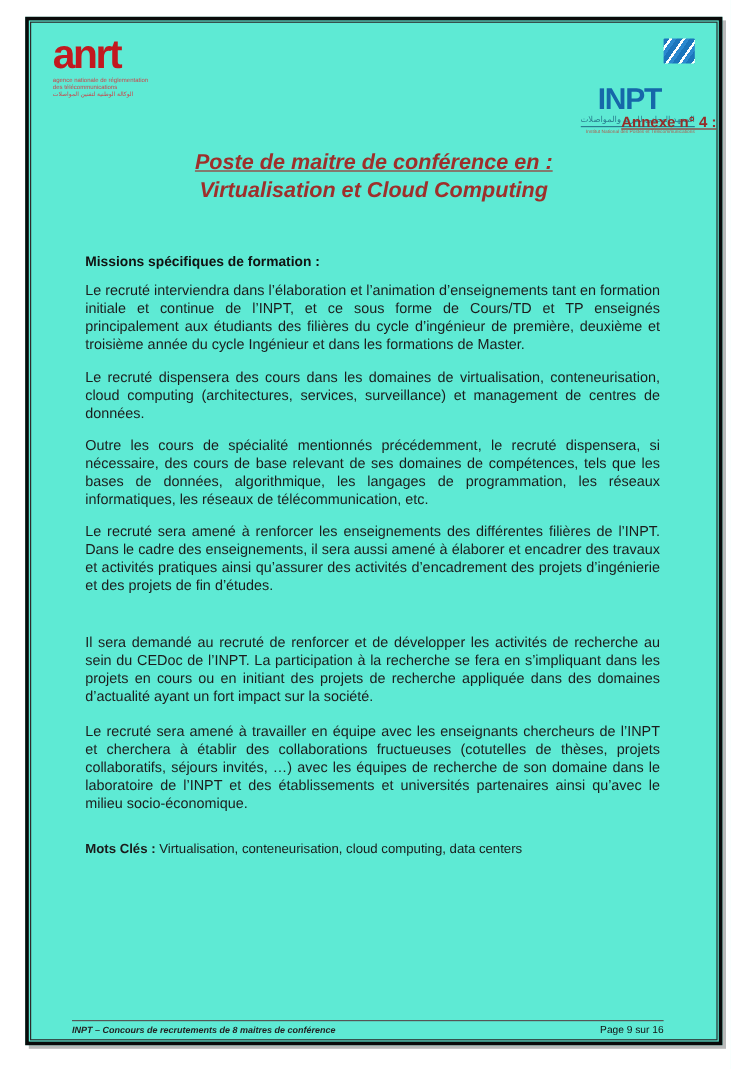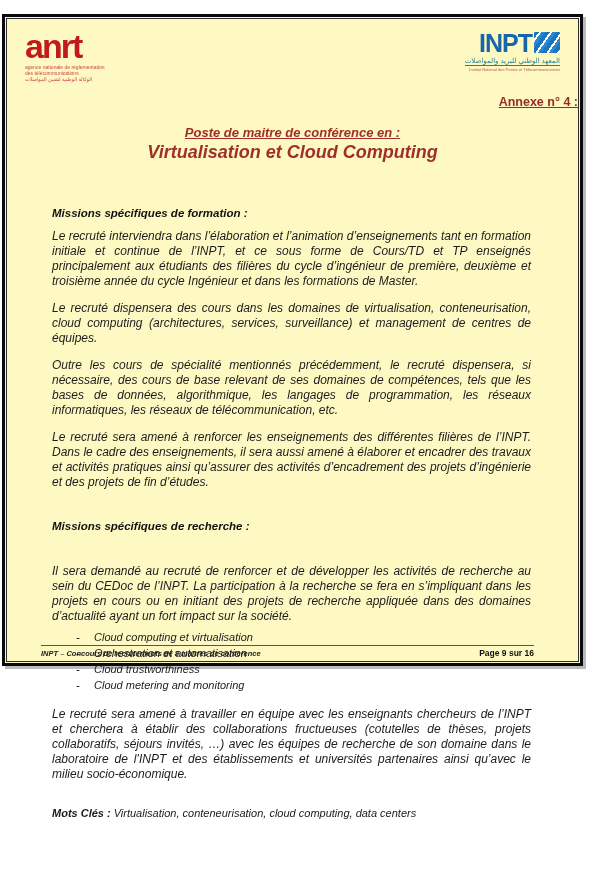--- a/index.html
+++ b/index.html
@@ -6,24 +6,24 @@
   html, body { background: #ffffff; }
   body {
     width: 609px; height: 891px;
     font-family: "Liberation Sans", sans-serif;
     color: #1a1a1a;
     position: relative;
     overflow: hidden;
   }
   .frame {
     position: absolute;
-    left: 2px; top: 14px;
-    width: 581px; height: 652px;
+    left: 21px; top: 14px;
+    width: 581px; height: 857px;
     border: 3px solid #0a0a0a;
-    background: #fef9c3;
+    background: #5eead4;
     box-shadow: 3px 3px 0 rgba(130,130,130,0.55);
   }
   .inner {
     position: absolute; inset: 1px;
     border: 1px solid #2b2b2b;
     padding: 9px 0 0 0;
   }
   
   .header-row {
     display: flex; justify-content: space-between; align-items: flex-start;
@@ -35,46 +35,46 @@
     letter-spacing: -2px; color: #c2181f;
   }
   .anrt-tagline { margin-top: 3px; }
   .anrt-tagline div {
     font-size: 5px; line-height: 6px; color: #c9474c;
   }
   .inpt-logo { text-align: right; }
   .inpt-top { display: flex; align-items: flex-start; justify-content: flex-end; gap: 2px; }
   .inpt-word {
     font-size: 25px; line-height: 24px; font-weight: 800;
-    letter-spacing: -1px; color: #1667a9;
+    letter-spacing: -1px; color: #1667a9; margin-top: 40px;
   }
   .inpt-flag {
     width: 26px; height: 21px; margin-top: 1px;
     background: repeating-linear-gradient(125deg, #1b75bc 0 4px, #ffffff 4px 6px, #2a88cf 6px 9px);
     border-radius: 1px;
   }
   .inpt-arabic { font-size: 7px; line-height: 8px; color: #2a7f8f; margin-top: 2px; direction: rtl; }
   .inpt-sub { font-size: 4px; line-height: 5px; color: #b05a4a; border-top: 1px solid #2a7f8f; padding-top: 1px; }
   
   .annexe-title {
     text-align: right; margin-top: 9px;
     font-size: 12.5px; font-weight: bold;
     color: #962c28; text-decoration: underline;
   }
   .post-title { text-align: center; margin-top: 16px; color: #9e2f2b; }
   .post-title .line1 {
-    font-size: 13px; font-weight: bold; font-style: italic;
+    font-size: 18px; font-weight: bold; font-style: italic;
     text-decoration: underline;
   }
   .post-title .line2 {
     font-size: 18px; font-weight: bold; font-style: italic;
     margin-top: 2px;
   }
   
-  .content { padding: 0 47px 0 45px; font-style: italic; }
+  .content { padding: 0 47px 0 45px; }
   .section-heading {
     font-size: 11.5px; font-weight: bold; color: #111;
   }
   .h-formation { margin-top: 44px; }
   .h-recherche { margin-top: 30px; }
   p.body-par {
     font-size: 12px; line-height: 15px;
     text-align: justify; margin-top: 12px; color: #1c1c1c;
   }
   p.first-after-heading { margin-top: 10px; }
@@ -99,21 +99,21 @@
   .footer {
     position: absolute; left: 34px; right: 44px; bottom: 3px;
     border-top: 1px solid #555;
     padding-top: 2px;
     display: flex; justify-content: space-between; align-items: baseline;
   }
   .footer-left {
     font-size: 7.5px; font-weight: bold; font-style: italic; color: #222;
   }
   .footer-right {
-    font-size: 8.5px; font-weight: bold; color: #111;
+    font-size: 8.5px; font-weight: normal; color: #111;
   }
 </style>
 </head>
 <body>
 
 <div class="frame">
   <div class="inner">
 
     <div class="header-row">
       <div class="anrt-logo">
@@ -138,33 +138,26 @@
 
     <div class="post-title">
       <div class="line1">Poste de maitre de conférence en :</div>
       <div class="line2">Virtualisation et Cloud Computing</div>
     </div>
 
     <div class="content">
 
       <div class="section-heading h-formation">Missions spécifiques de formation :</div>
       <p class="body-par first-after-heading">Le recruté interviendra dans l’élaboration et l’animation d’enseignements tant en formation initiale et continue de l’INPT, et ce sous forme de Cours/TD et TP enseignés principalement aux étudiants des filières du cycle d’ingénieur de première, deuxième et troisième année du cycle Ingénieur et dans les formations de Master.</p>
-      <p class="body-par">Le recruté dispensera des cours dans les domaines de virtualisation, conteneurisation, cloud computing (architectures, services, surveillance) et management de centres de équipes.</p>
+      <p class="body-par">Le recruté dispensera des cours dans les domaines de virtualisation, conteneurisation, cloud computing (architectures, services, surveillance) et management de centres de données.</p>
       <p class="body-par">Outre les cours de spécialité mentionnés précédemment, le recruté dispensera, si nécessaire, des cours de base relevant de ses domaines de compétences, tels que les bases de données, algorithmique, les langages de programmation, les réseaux informatiques, les réseaux de télécommunication, etc.</p>
       <p class="body-par">Le recruté sera amené à renforcer les enseignements des différentes filières de l’INPT. Dans le cadre des enseignements, il sera aussi amené à élaborer et encadrer des travaux et activités pratiques ainsi qu’assurer des activités d’encadrement des projets d’ingénierie et des projets de fin d’études.</p>
 
-      <div class="section-heading h-recherche">Missions spécifiques de recherche :</div>
       <p class="body-par recherche-first">Il sera demandé au recruté de renforcer et de développer les activités de recherche au sein du CEDoc de l’INPT. La participation à la recherche se fera en s’impliquant dans les projets en cours ou en initiant des projets de recherche appliquée dans des domaines d’actualité ayant un fort impact sur la société.</p>
 
-      <ul class="axes">
-        <li>Cloud computing et virtualisation</li>
-        <li>Orchestration et automatisation</li>
-        <li>Cloud trustworthiness</li>
-        <li>Cloud metering and monitoring</li>
-      </ul>
 
       <p class="body-par outro">Le recruté sera amené à travailler en équipe avec les enseignants chercheurs de l’INPT et cherchera à établir des collaborations fructueuses (cotutelles de thèses, projets collaboratifs, séjours invités, …) avec les équipes de recherche de son domaine dans le laboratoire de l’INPT et des établissements et universités partenaires ainsi qu’avec le milieu socio-économique.</p>
 
       <div class="keywords">
         <span class="kw-label">Mots Clés :</span><span class="kw-value">Virtualisation, conteneurisation, cloud computing, data centers</span>
       </div>
 
     </div>
 
     <div class="footer">

